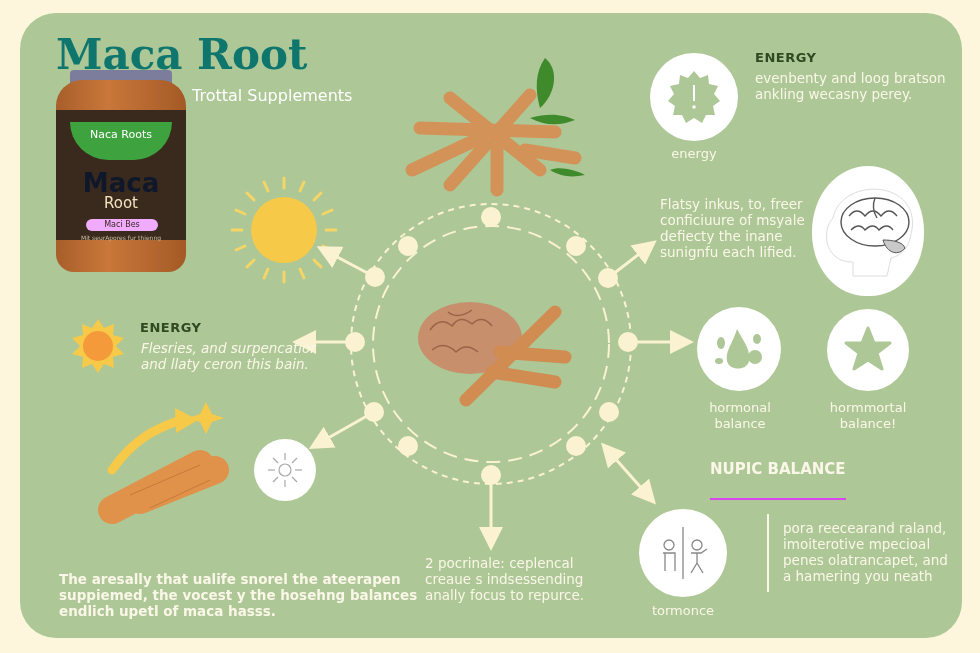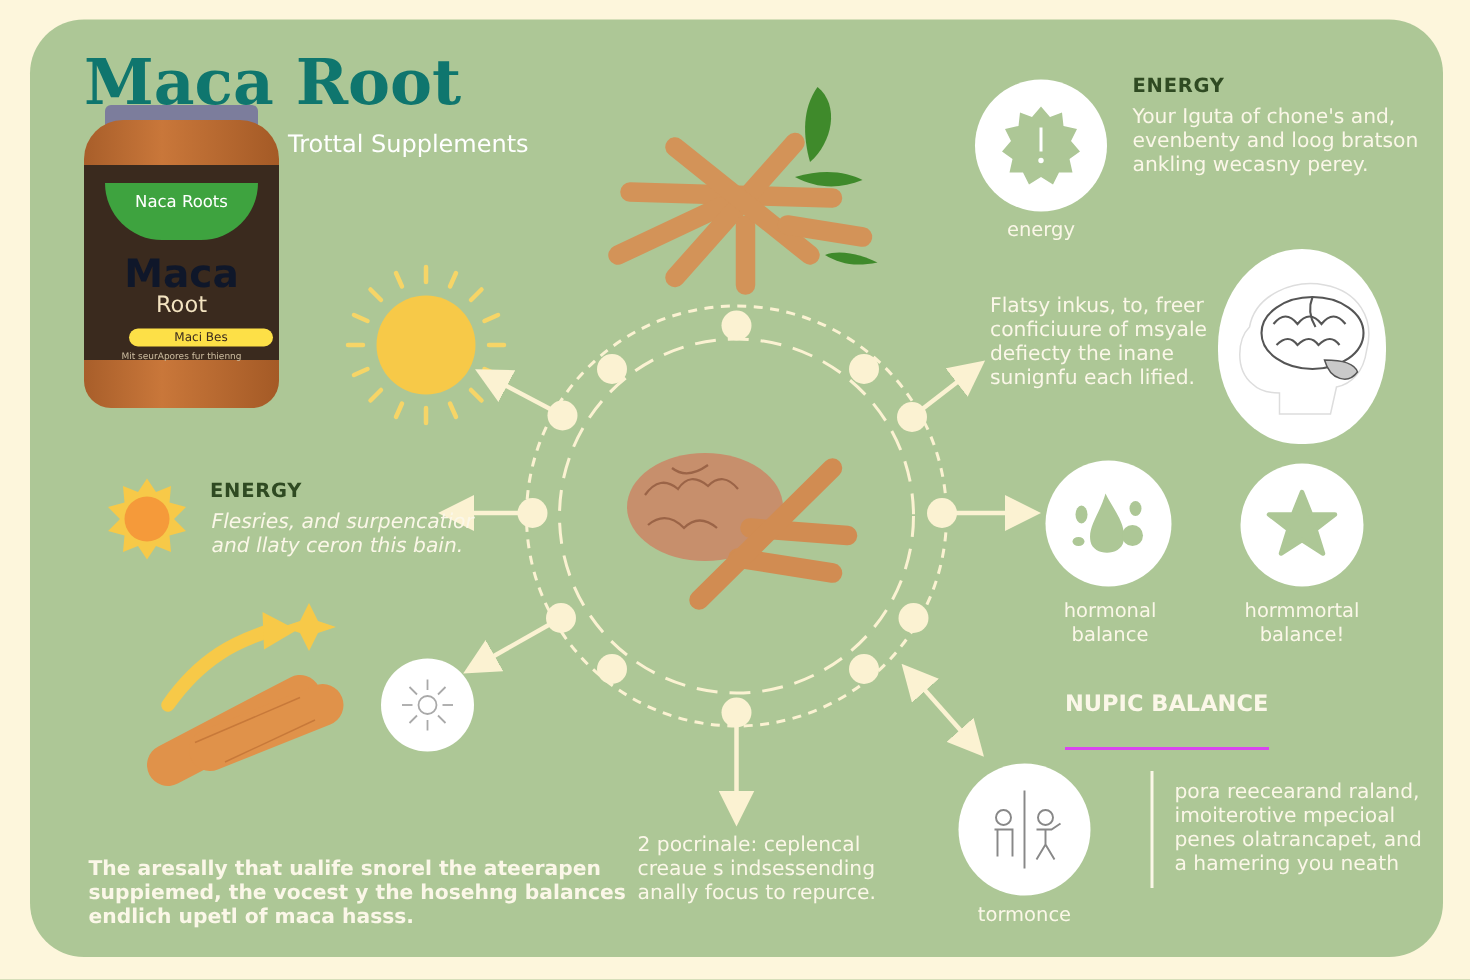--- a/index.html
+++ b/index.html
@@ -13,21 +13,21 @@
   .lbl{color:#fbf7e8;font-size:13px;text-align:center;line-height:16px;}
   .circle{position:absolute;border-radius:50%;background:#ffffff;display:flex;align-items:center;justify-content:center;}
   .jar{left:56px;top:70px;width:130px;height:202px;}
   .jar-cap{position:absolute;left:14px;top:0;width:102px;height:14px;background:#7c7d9c;border-radius:4px 4px 0 0;}
   .jar-body{position:absolute;left:0;top:10px;width:130px;height:192px;background:linear-gradient(90deg,#a85e2a,#c9773a 40%,#a45a26);border-radius:26px 26px 18px 18px;}
   .jar-label{position:absolute;left:0;top:40px;width:130px;height:130px;background:#3a2a1e;}
   .jar-green{position:absolute;left:14px;top:52px;width:102px;height:38px;background:#3ea33f;border-radius:0 0 40px 40px;}
   .jar-brand{position:absolute;left:14px;top:58px;width:102px;text-align:center;color:#fff;font-size:11px;}
   .jar-name{position:absolute;left:0;top:100px;width:130px;text-align:center;color:#0f172a;font-size:26px;font-weight:bold;line-height:26px;}
   .jar-sub{position:absolute;left:0;top:124px;width:130px;text-align:center;color:#f3e3c0;font-size:15px;}
-  .jar-pill{position:absolute;left:30px;top:149px;width:96px;height:12px;background:#fde047;border-radius:6px;color:#3a2a1e;font-size:8px;text-align:center;line-height:12px;}
+  .jar-pill{position:absolute;left:30px;top:149px;width:72px;height:12px;background:#f0abfc;border-radius:6px;color:#3a2a1e;font-size:8px;text-align:center;line-height:12px;}
   .jar-fine{position:absolute;left:0;top:164px;width:130px;text-align:center;color:#cdbda0;font-size:6px;}
   .underline{border-bottom:2px solid #d946ef;padding-bottom:20px;}
 </style>
 </head>
 <body>
 
 <div class="panel"></div>
 
 <div class="abs title">Maca Root</div>
 <div class="abs subtitle">Trottal Supplements</div>
@@ -168,21 +168,20 @@
 <div class="circle" style="left:650px;top:53px;width:88px;height:88px;">
   <svg width="60" height="60" viewBox="-30 -30 60 60">
     <polygon points="0,-26 6,-19 14,-22 15,-13 24,-11 20,-3 26,4 19,9 21,18 12,18 8,26 0,21 -8,26 -12,18 -21,18 -19,9 -26,4 -20,-3 -24,-11 -15,-13 -14,-22 -6,-19" fill="#adc796"></polygon>
     <line x1="0" y1="-12" x2="0" y2="4" stroke="#fff" stroke-width="2"></line>
     <circle cx="0" cy="10" r="1.8" fill="#fff"></circle>
   </svg>
 </div>
 <div class="abs lbl" style="left:650px;top:146px;width:88px;">energy</div>
 <div class="abs head" style="left:755px;top:50px;">ENERGY</div>
 <div class="abs txt" style="left:755px;top:70px;">
-  <div>Your Iguta of chone's and,</div>
   <div>evenbenty and loog bratson</div>
   <div>ankling wecasny perey.</div>
 </div>
 
 <div class="abs txt" style="left:660px;top:196px;">
   <div>Flatsy inkus, to, freer</div>
   <div>conficiuure of msyale</div>
   <div>defiecty the inane</div>
   <div>sunignfu each lified.</div>
 </div>

